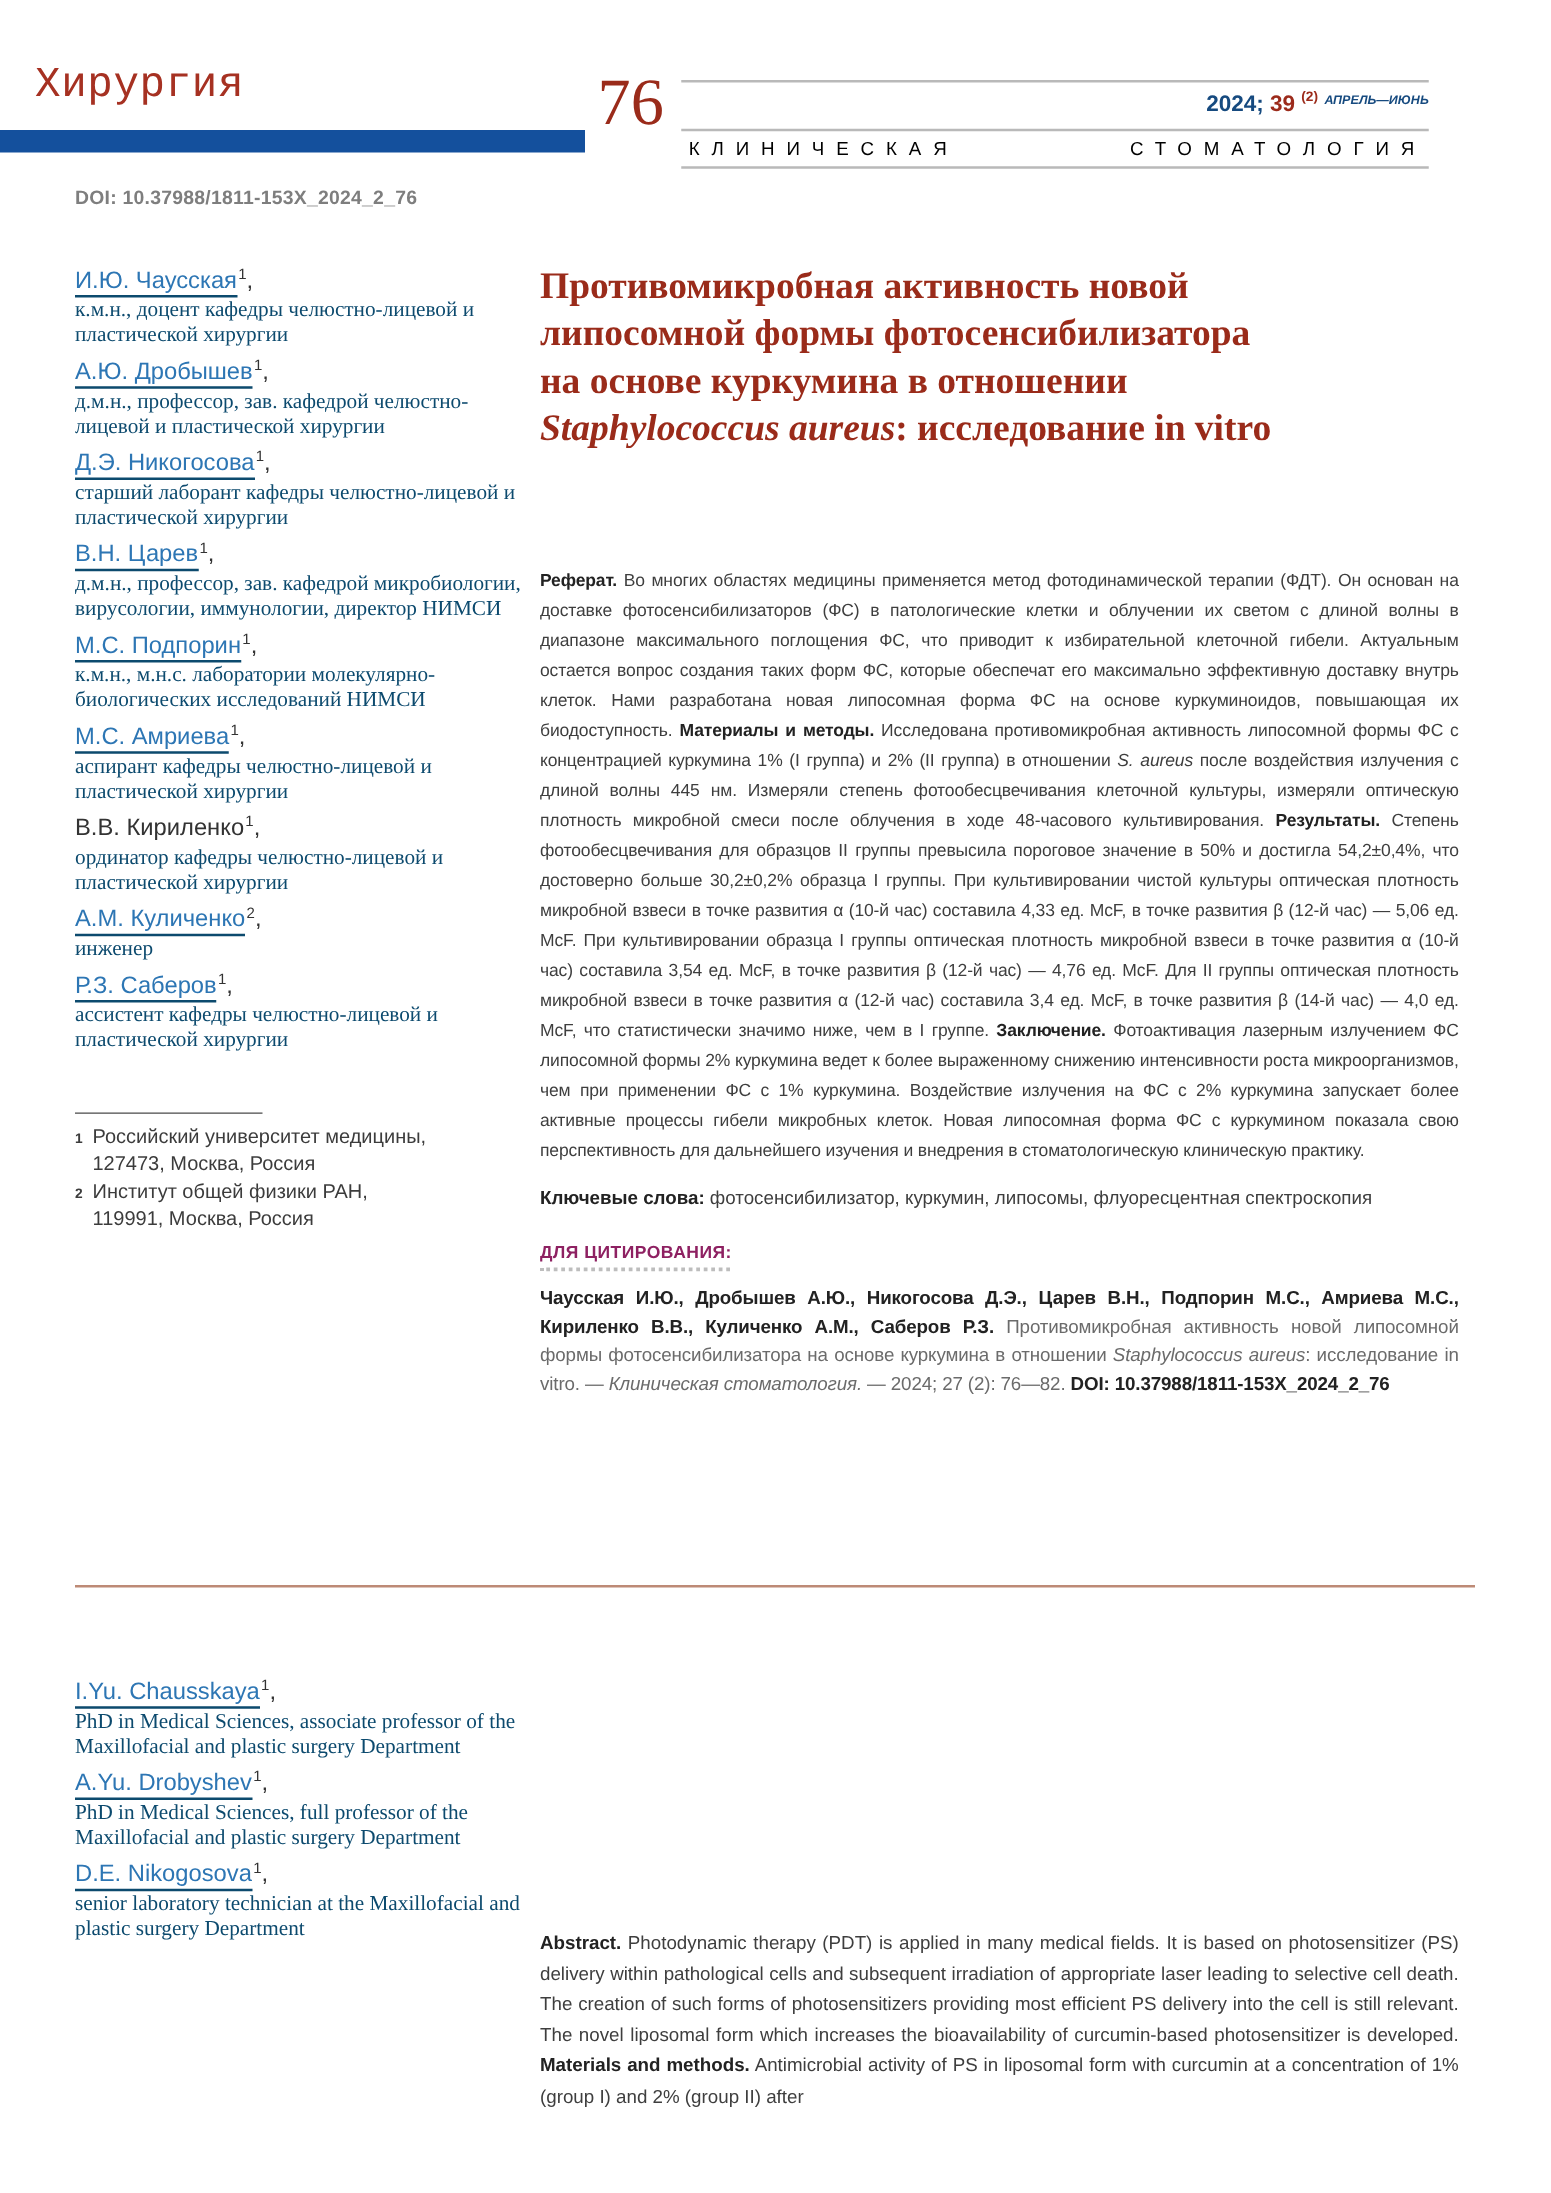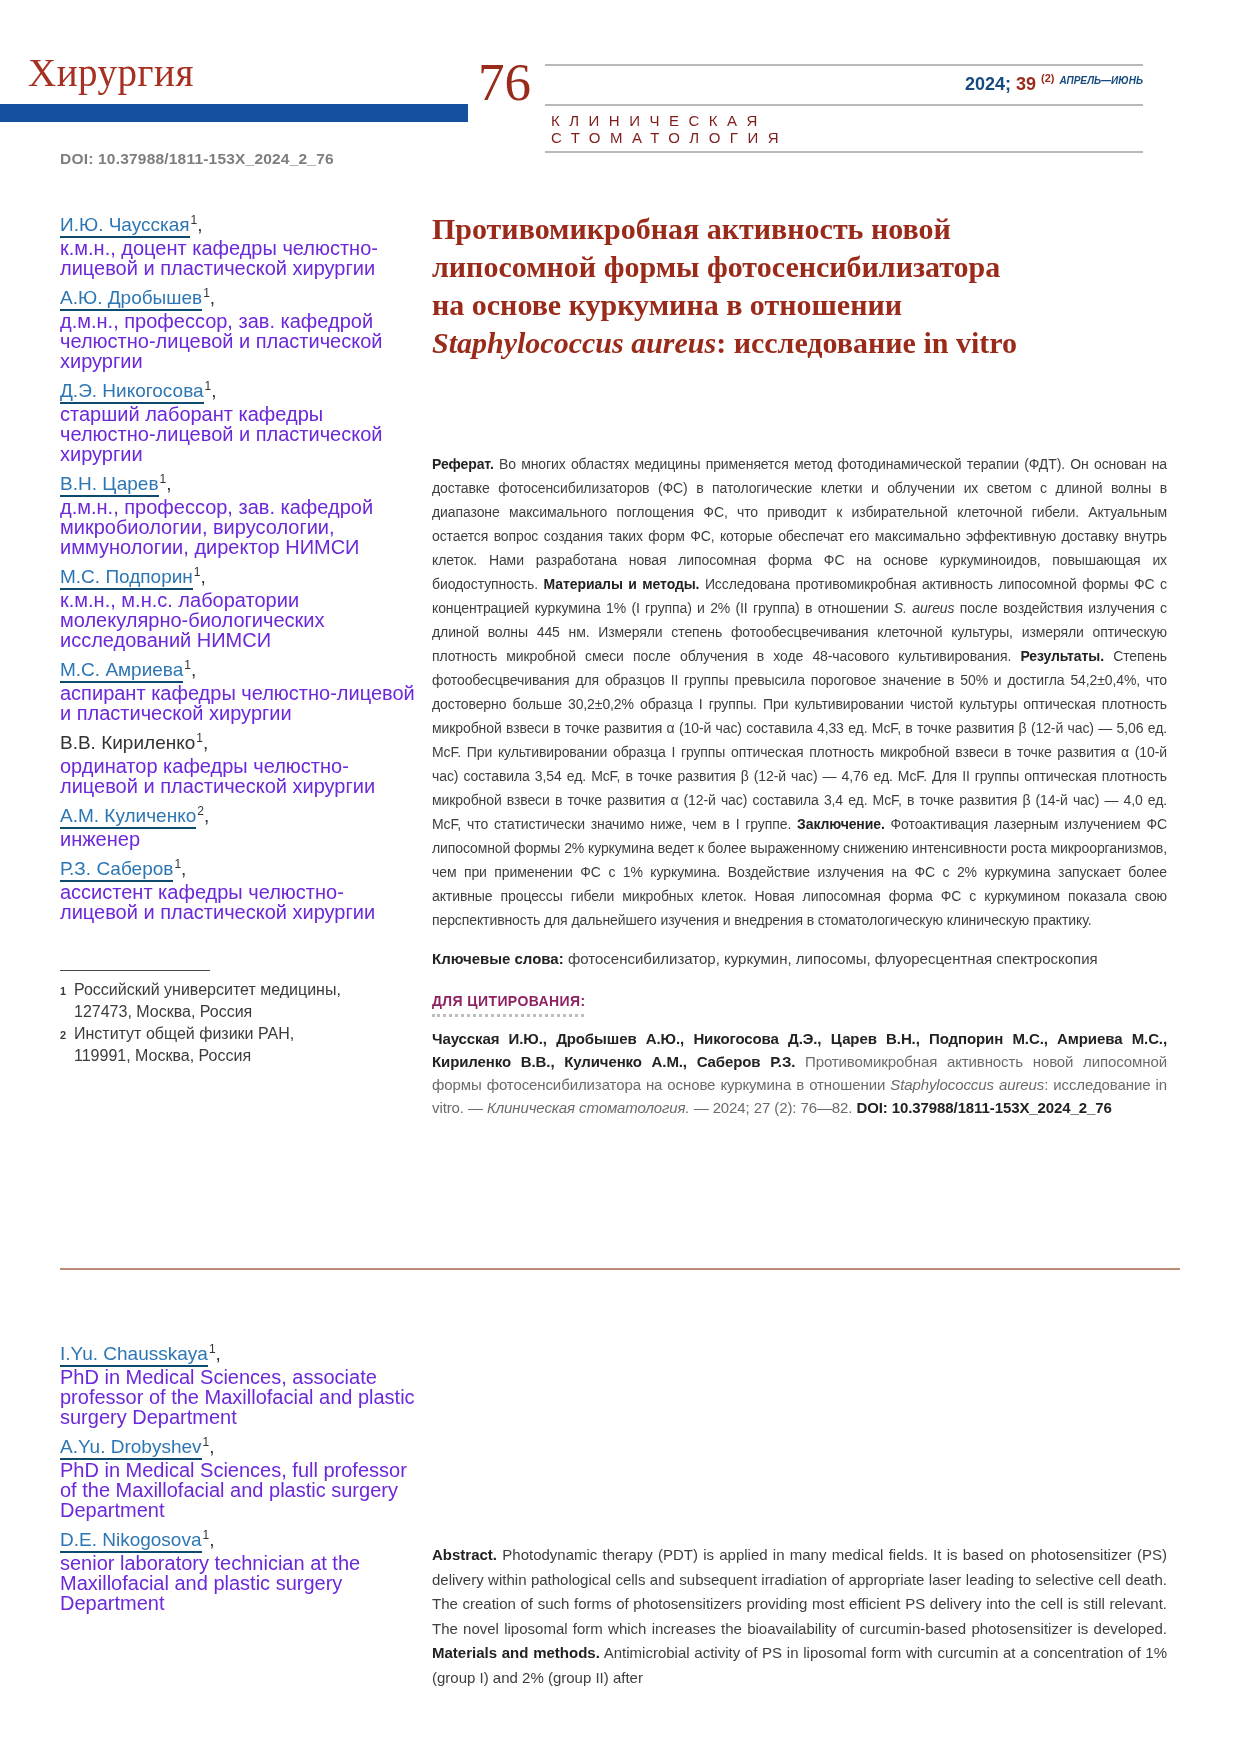--- a/index.html
+++ b/index.html
@@ -1,44 +1,44 @@
 <!DOCTYPE html>
 <html><head>
 <meta charset="utf-8">
 <style>
   html,body{margin:0;padding:0;background:#ffffff;}
   .page{position:relative;width:1241px;height:1754px;background:#fff;overflow:hidden;
         font-family:"Liberation Sans",sans-serif;color:#3e3e3e;}
 
   
-  .masthead-section{position:absolute;left:28px;top:50px;font-family:Liberation Serif, serif;
-        font-size:39px;color:#a63122;letter-spacing:.5px;}
+  .masthead-section{position:absolute;left:28px;top:50px;font-family:Liberation Mono, monospace;
+        font-size:34px;color:#a63122;letter-spacing:.5px;}
   .blue-bar{position:absolute;left:0;top:104px;width:468px;height:18px;background:#14509d;}
   .page-num{position:absolute;left:478px;top:52px;font-family:"Liberation Serif",serif;
         font-size:53px;color:#9a2b1a;}
   .issue-block{position:absolute;left:545px;top:64px;width:598px;}
   .hrule{border:0;border-top:2px solid #b9b9b9;margin:0;}
   .issue-line{text-align:right;padding:6px 0 9px 0;font-weight:bold;font-size:18px;white-space:nowrap;}
   .issue-year{color:#164a7f;}
   .issue-vol{color:#9c2b1b;}
   .issue-num{color:#9c2b1b;font-size:11px;vertical-align:8px;font-weight:bold;}
   .issue-months{color:#164a7f;font-size:10px;font-style:italic;font-weight:bold;vertical-align:6px;}
   .journal-row{display:flex;justify-content:space-between;padding:6px 2px 5px 6px;
-        font-size:15px;color:#7f1d1d;letter-spacing:9.5px;white-space:nowrap;flex-direction:column;}
+        font-size:15px;color:#000000;letter-spacing:9.5px;white-space:nowrap;}
 
   
   .col-left{position:absolute;left:60px;top:150px;width:358px;}
   .doi{font-size:15.5px;font-weight:bold;color:#7e7e7e;letter-spacing:.2px;margin-bottom:44px;}
   .author{margin-bottom:7px;}
   .author-name{font-size:19px;line-height:26px;color:#2d76b4;border-bottom:2px solid #0c4a6e;
         padding-bottom:1px;cursor:pointer;}
   .author-name[data-linked="false"]{color:#333;border-bottom:none;cursor:default;}
   .name-sup{font-size:12px;color:#333;vertical-align:7px;margin-left:1px;}
   .name-comma{font-size:19px;color:#333;}
-  .author-desc{font-size:20px;line-height:20px;color:#6d28d9;}
+  .author-desc{font-size:17px;line-height:20px;color:#0c4a6e;font-family:Liberation Serif, serif;}
   .affil-divider{width:150px;border:0;border-top:1.5px solid #4a4a4a;margin:48px 0 8px 0;}
   .affil{display:flex;font-size:16px;line-height:22px;color:#3c3c3c;}
   .affil-sup{width:14px;font-size:11px;padding-top:1px;font-weight:bold;flex:none;}
   .affil-text{flex:1;}
 
   
   .title-ru{position:absolute;left:432px;top:190px;width:745px;font-family:"Liberation Serif",serif;
         font-size:30px;line-height:38px;color:#9a2b1a;}
   .main-flow{position:absolute;left:432px;top:452px;width:735px;}
   .abstract{font-size:14px;line-height:24px;text-align:justify;color:#3e3e3e;letter-spacing:-.1px;}

